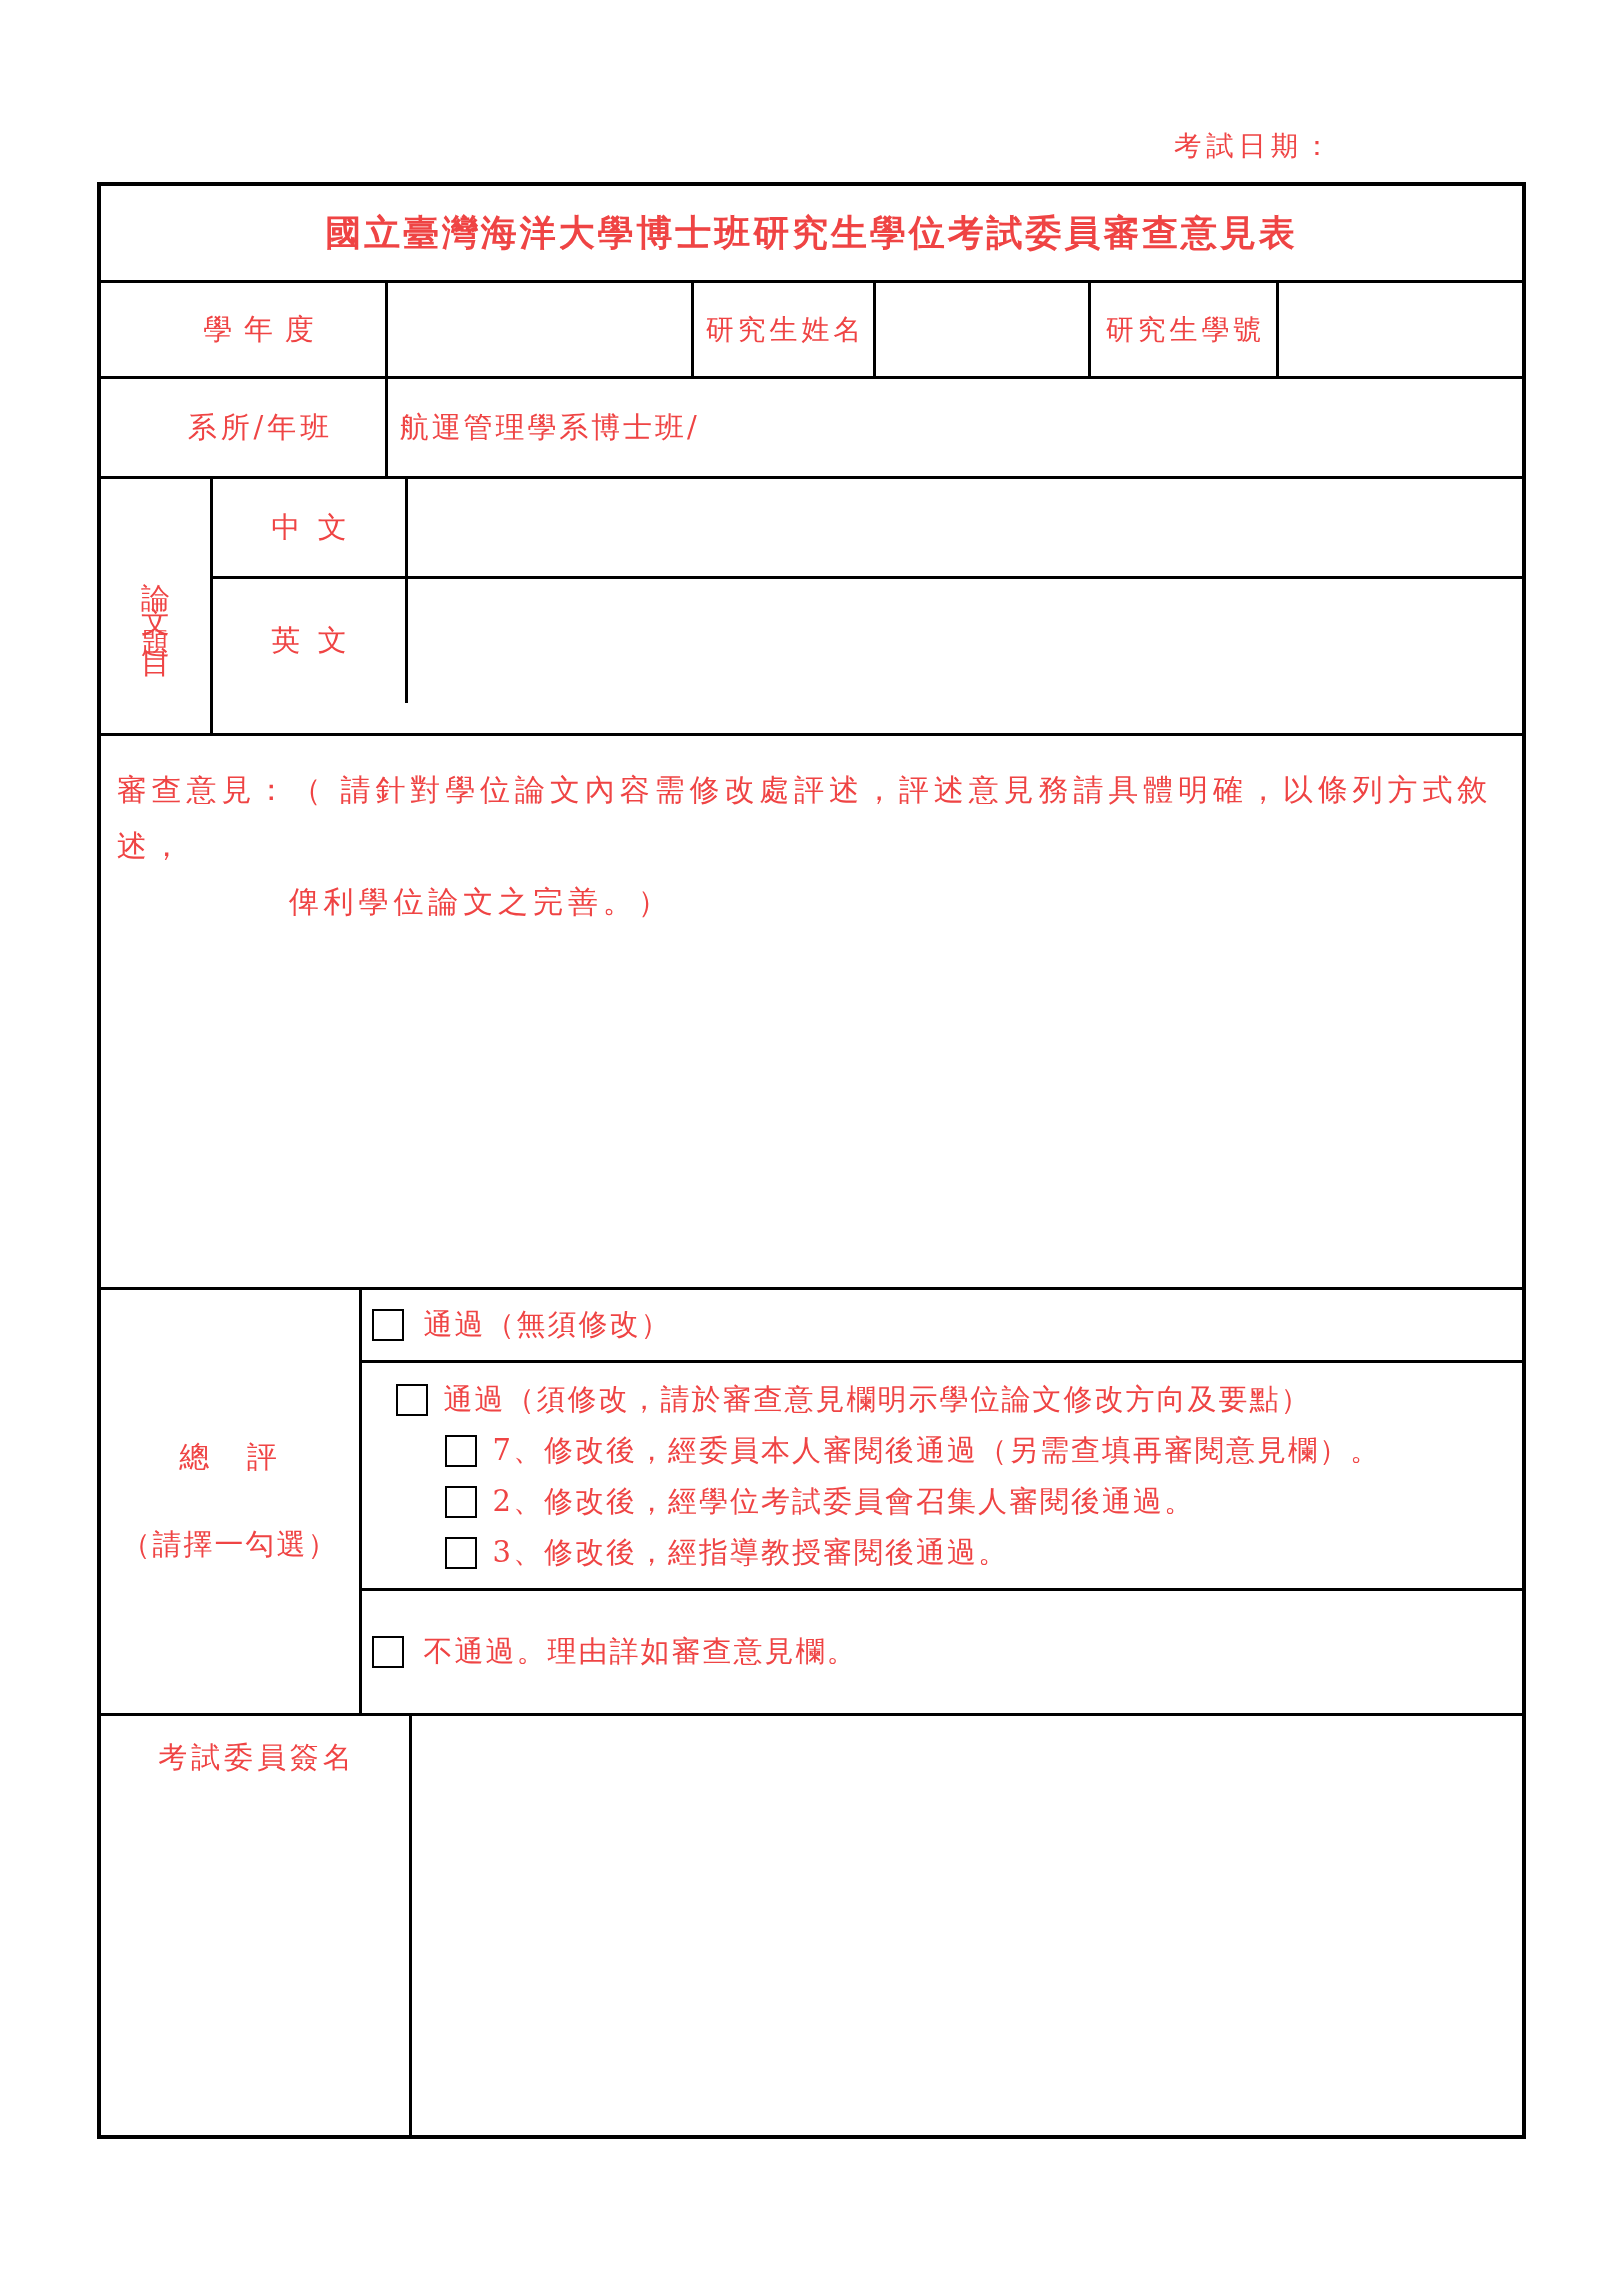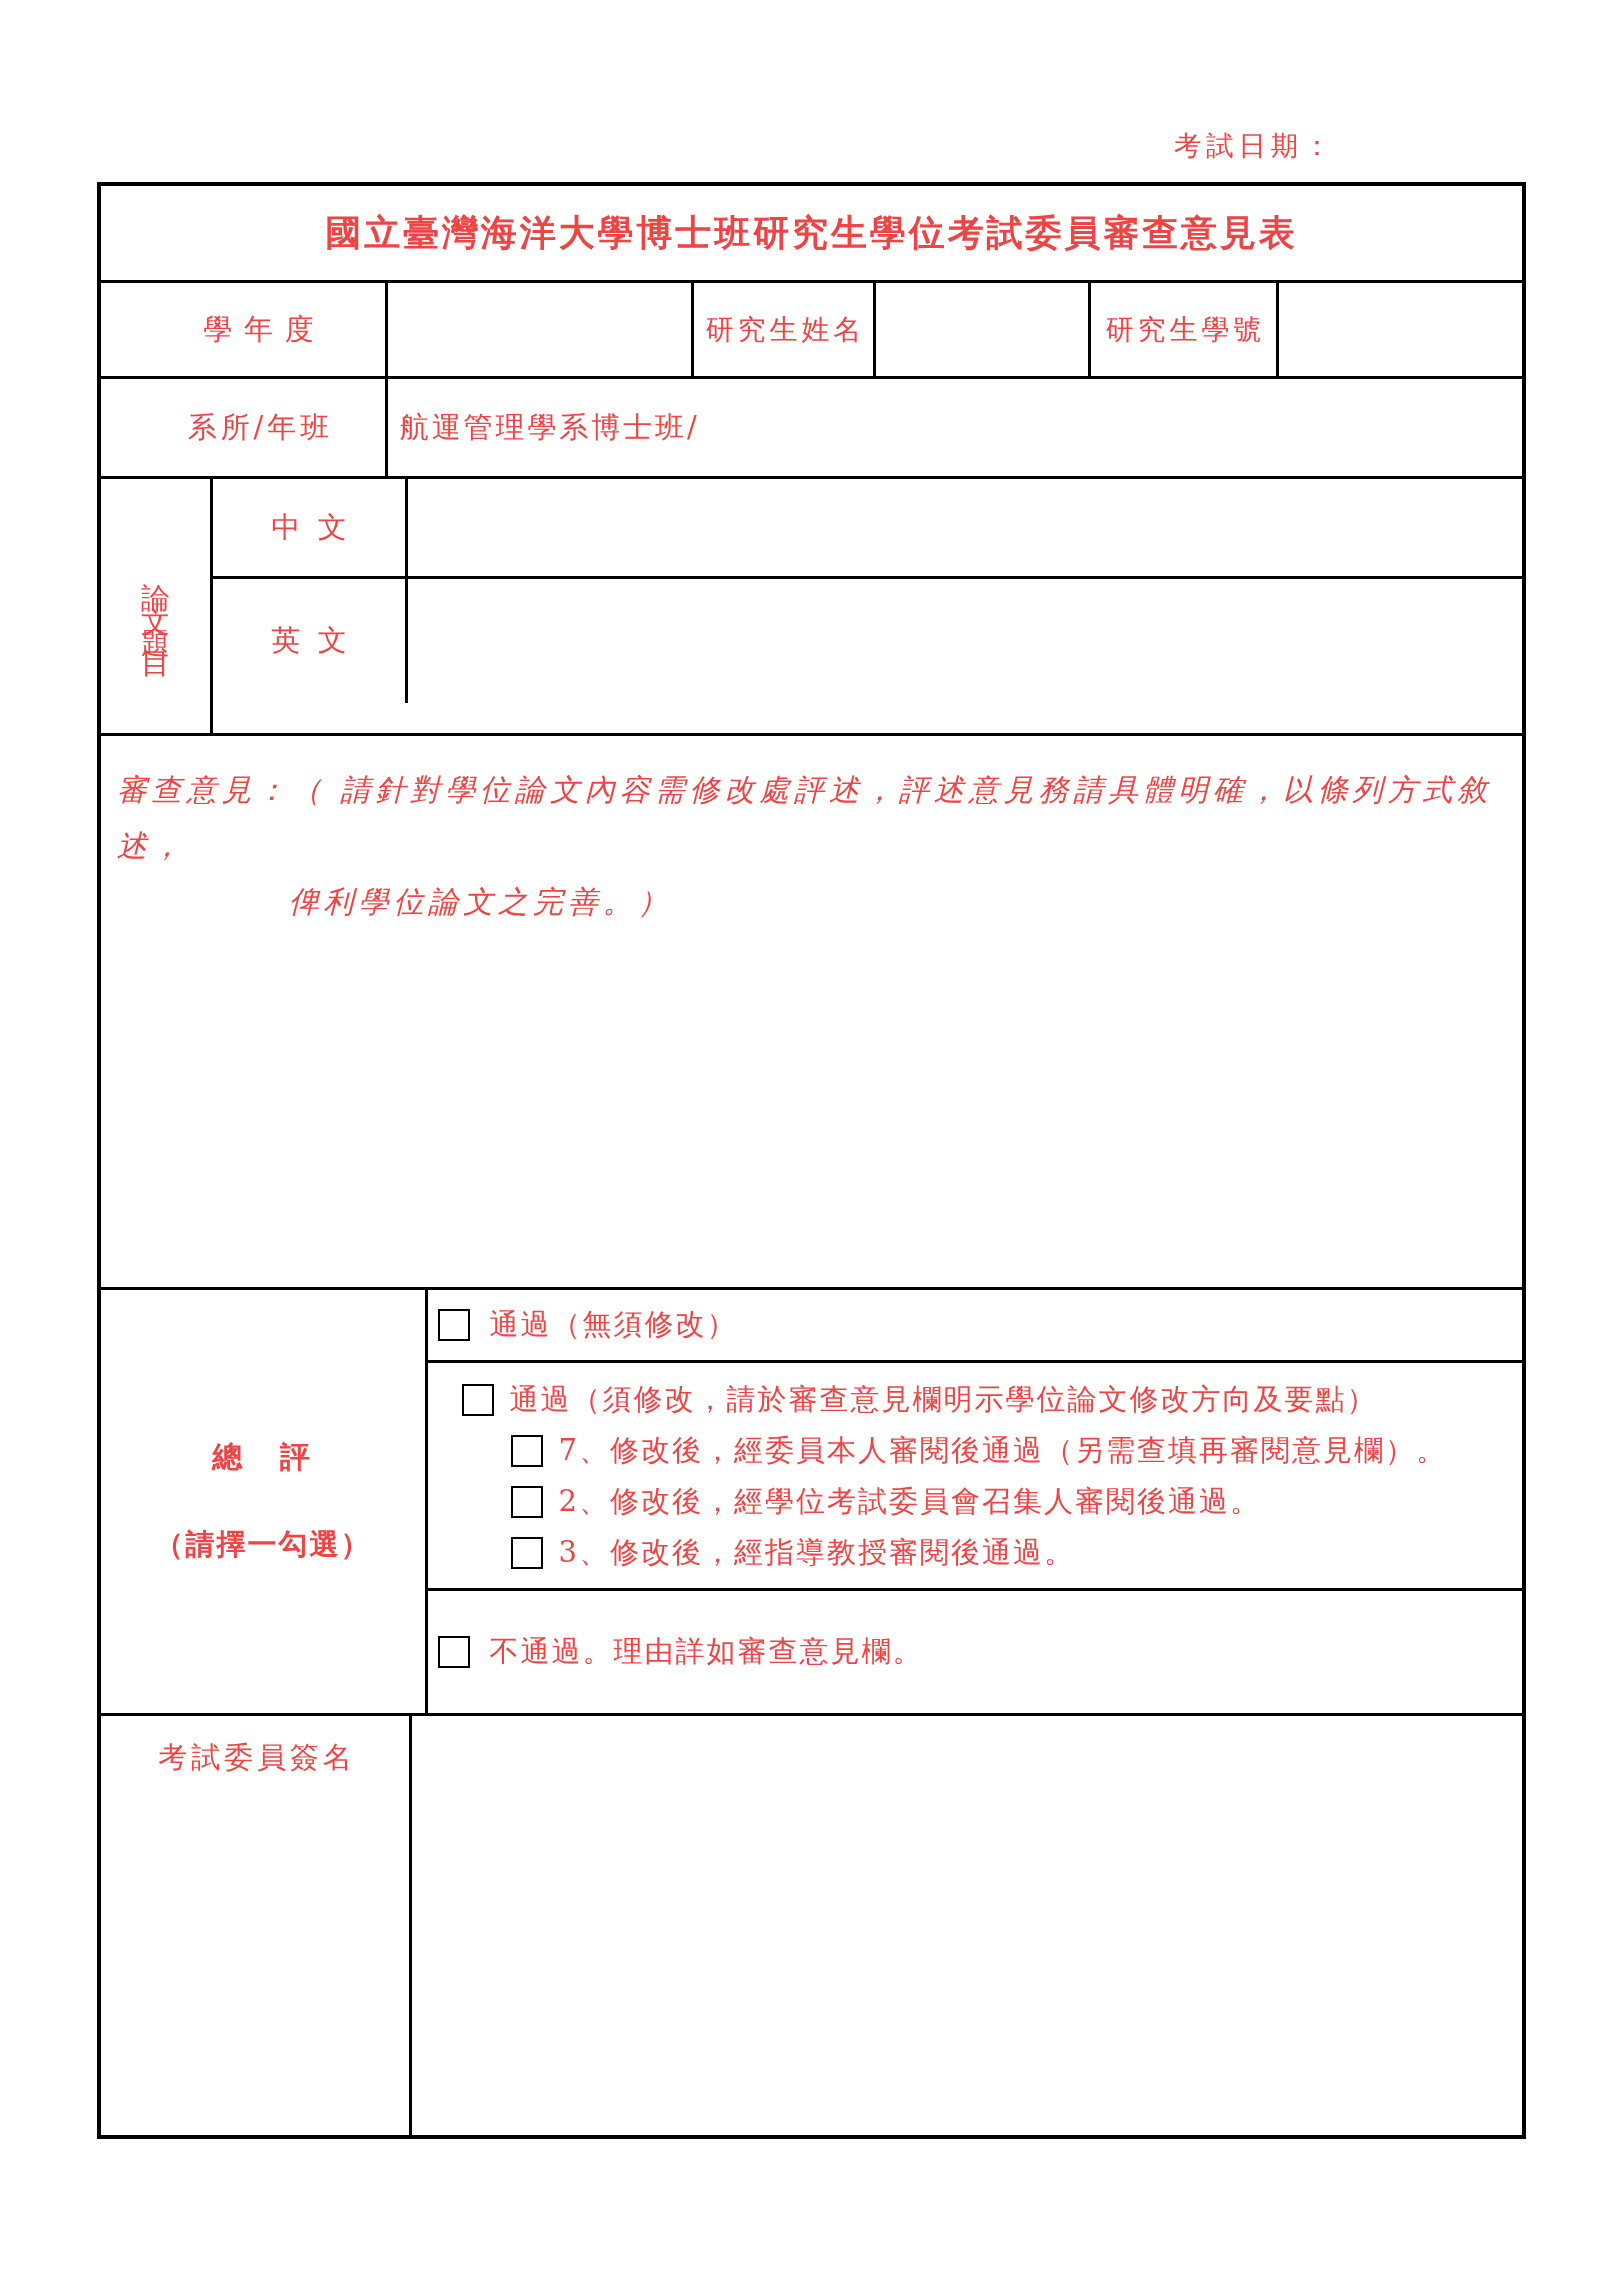--- a/index.html
+++ b/index.html
@@ -64,29 +64,29 @@
   }
   .thesis-right { flex:1 1 auto; display:flex; flex-direction:column; }
   .thesis-sub { display:flex; flex:0 0 auto; }
   .thesis-sub.cn { height:100px; border-bottom:3.9px solid #000;text-align:right; }
   .thesis-sub.en { height:124px; }
   .thesis-sub-label-cell { width:195px; }
   .ls16 { letter-spacing:17.6px; text-indent:17.6px; }
   .thesis-value-cell { flex:1 1 auto; }
 
   
-  .row-review { flex:1 1 auto; display:flex; flex-direction:column; align-items:stretch;font-style:italic; }
+  .row-review { flex:1 1 auto; display:flex; flex-direction:column; align-items:stretch; }
   .review-inner { display:flex; flex-direction:column; width:100%; height:100%; }
   .review-instruction { padding:25.5px 17.6px 0 15.7px; font-size:30px; letter-spacing:4.9px; line-height:56px; }
   .review-line2 { margin-left:172px; }
   .review-content-area { flex:1 1 auto; }
 
   
   .row-overall { height:426px; }
-  .overall-label-cell { width:327px; flex-direction:column; justify-content:center;font-weight:bold; }
+  .overall-label-cell { width:261px; flex-direction:column; justify-content:center; }
   .overall-label { font-size:30px; letter-spacing:3.9px; }
   .overall-sublabel { font-size:29px; letter-spacing:2px; margin-top:47px; }
   .overall-right { flex:1 1 auto; display:flex; flex-direction:column; }
   .opt-box { flex:0 0 auto; border-bottom:3.9px solid #000; }
   .opt-box.last { border-bottom:none; flex:1 1 auto; }
   .opt-a { height:73px; display:flex; align-items:center; padding-left:9.8px; }
   .opt-b { height:228px; padding:11.8px 0 0 9.8px; display:flex; flex-direction:column; }
   .opt-c { display:flex; align-items:center; padding-left:9.8px; }
   .opt-line { display:flex; align-items:center; height:51px; flex:0 0 auto;padding-left:24px; }
   .opt-line.sub { margin-left:49px; }

